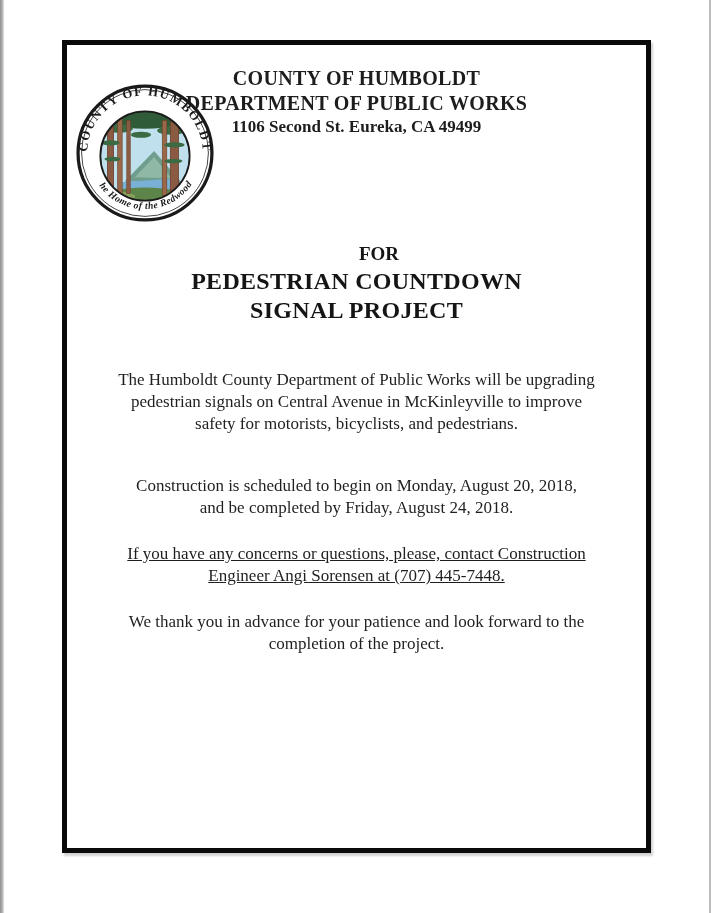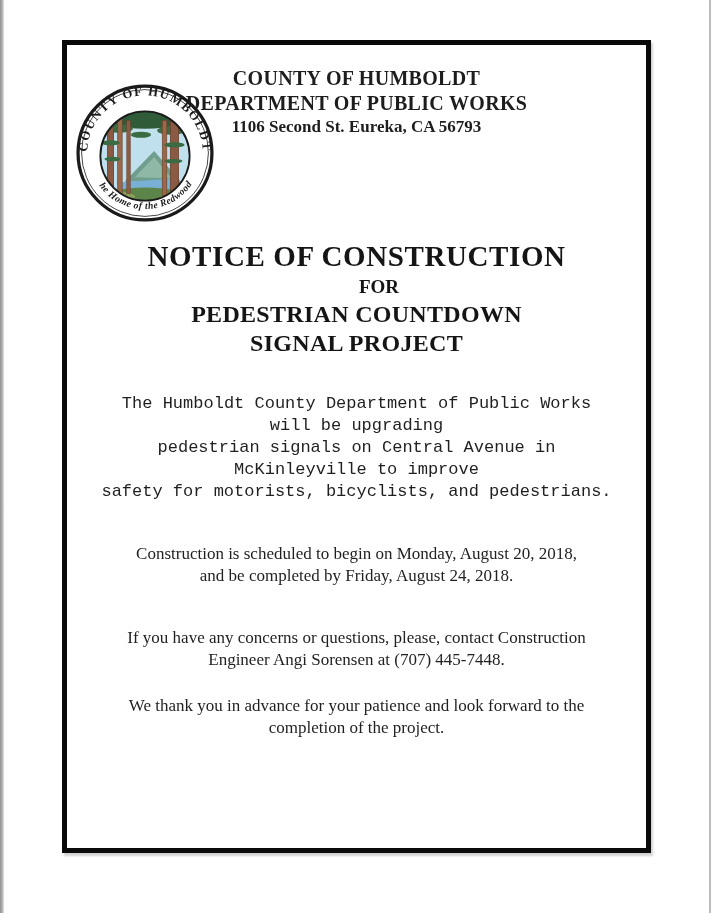--- a/index.html
+++ b/index.html
@@ -47,23 +47,23 @@
   .t3 { font-size:24px; line-height:29px; font-weight:bold; letter-spacing:0.3px; }
   .para {
     width:512px;
     margin:0 auto;
     text-align:center;
     font-size:17px;
     line-height:22px;
     color:#1f1f1f;
     white-space:pre-line;
   }
-  .p-desc    { margin-top:35px;font-family:Liberation Mono, monospace; }
+  .p-desc    { margin-top:44px; }
   .p-sched   { margin-top:40px; }
-  .p-contact { margin-top:40px; }
+  .p-contact { margin-top:24px;text-decoration:underline; }
   .p-thanks  { margin-top:24px; }
   .seal svg text { font-family:"Liberation Serif", serif; }
 </style>
 </head>
 <body>
 
 <div class="screen">
   <div class="edge-left"></div>
   <div class="edge-right"></div>
 
@@ -111,25 +111,24 @@
         </text>
         <text font-size="9.5" font-style="italic" font-weight="bold" fill="#1a1a1a" letter-spacing="0.4">
           <textPath href="#sealBottomArc" startOffset="50%" text-anchor="middle">The Home of the Redwoods</textPath>
         </text>
       </svg>
     </div>
 
     <div class="letterhead">
       <div class="lh-line">COUNTY OF HUMBOLDT</div>
       <div class="lh-line">DEPARTMENT OF PUBLIC WORKS</div>
-      <div class="lh-address">1106 Second St. Eureka, CA 56793</div>
+      <div class="lh-address">1106 Second St. Eureka, CA 49499</div>
     </div>
 
     <div class="title-block">
-      <div class="t1">NOTICE OF CONSTRUCTION</div>
       <div class="t2">FOR</div>
       <div class="t3">PEDESTRIAN COUNTDOWN</div>
       <div class="t3">SIGNAL PROJECT</div>
     </div>
 
     <p class="para p-desc">The Humboldt County Department of Public Works will be upgrading
 pedestrian signals on Central Avenue in McKinleyville to improve
 safety for motorists, bicyclists, and pedestrians.</p>
     <p class="para p-sched">Construction is scheduled to begin on Monday, August 20, 2018,
 and be completed by Friday, August 24, 2018.</p>

